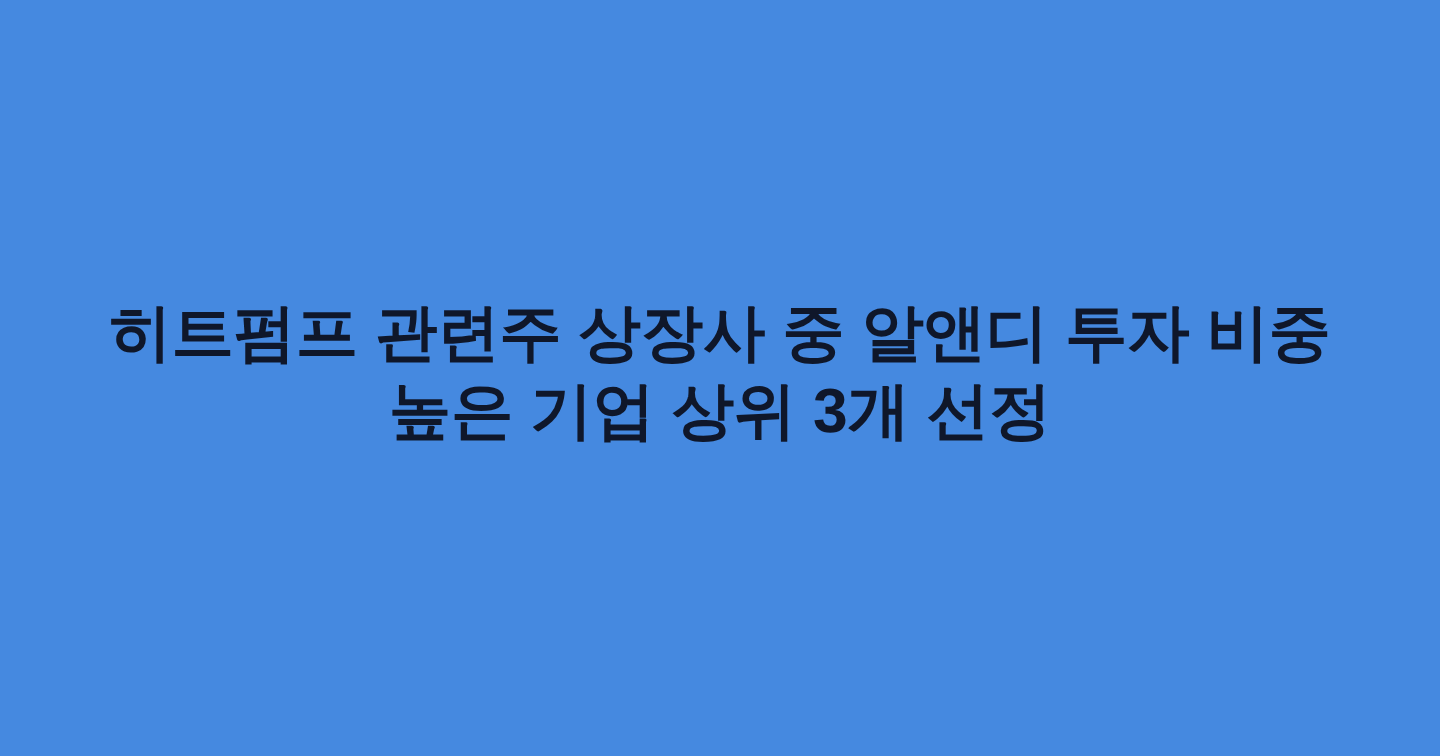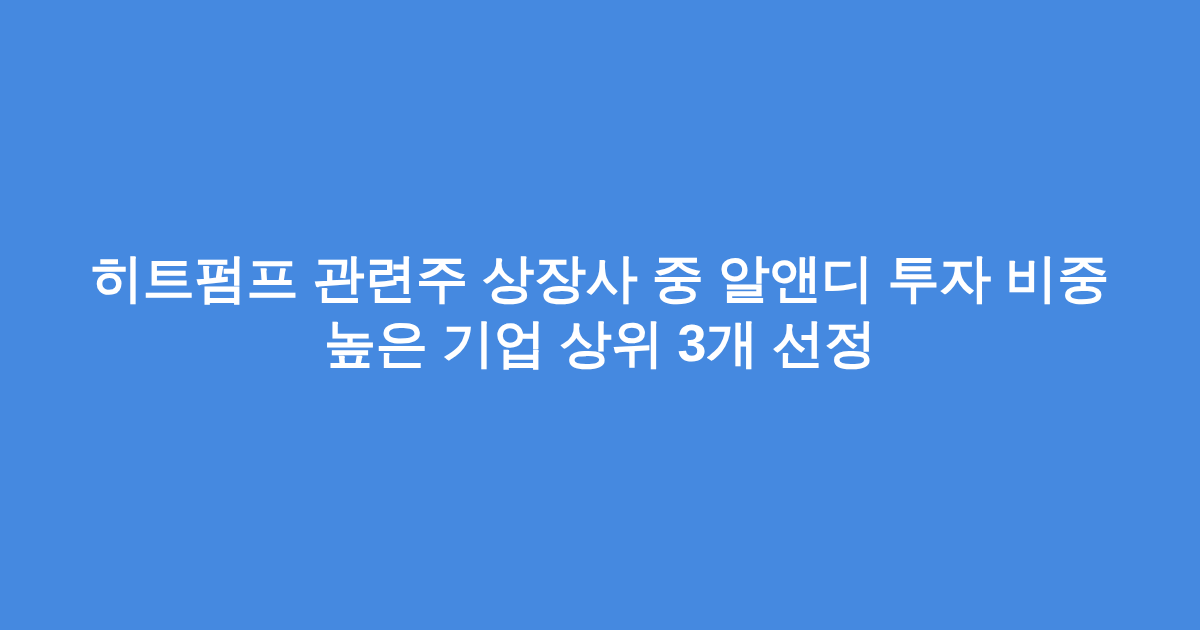--- a/index.html
+++ b/index.html
@@ -34,21 +34,21 @@
     margin-top: -8px;
     display: flex;
     align-items: center;
     justify-content: center;
   }
 
   .headline {
     margin: 0;
     width: 100%;
     text-align: center;
-    color: #ffffff;
+    color: #0f172a;
     font-family: "Liberation Sans", "DejaVu Sans", sans-serif;
     font-size: 52px;
     font-weight: 700;
     line-height: 1.25;
     letter-spacing: -0.2px;
     word-break: keep-all;
     overflow-wrap: break-word;
     text-rendering: optimizeLegibility;
   }
 </style>

